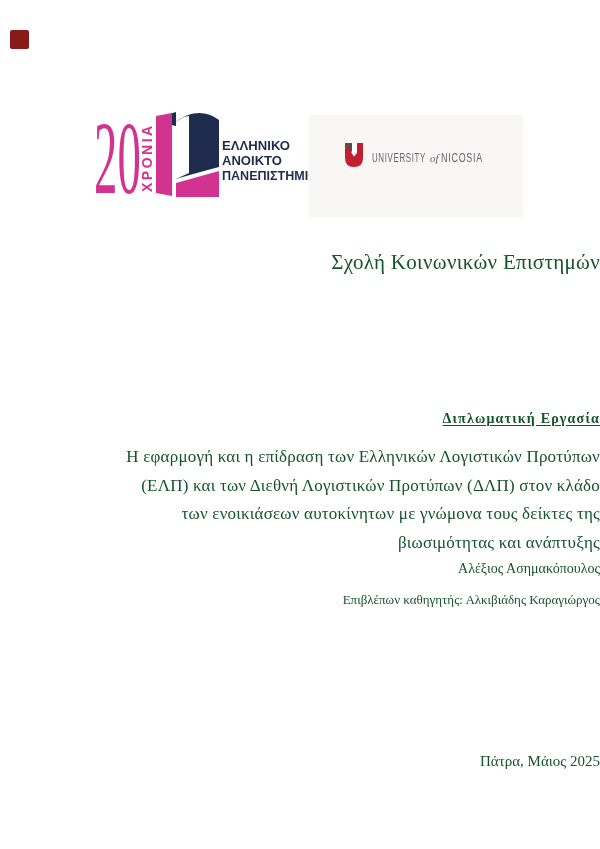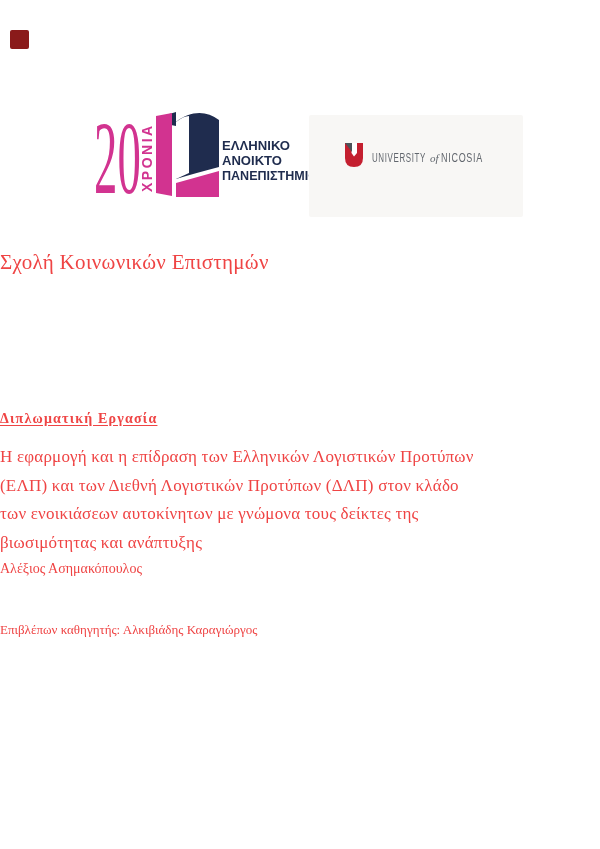--- a/index.html
+++ b/index.html
@@ -1,38 +1,38 @@
 <!DOCTYPE html>
 <html><head>
 <meta charset="utf-8">
 <style>
   html,body{margin:0;padding:0;background:#ffffff;}
   .page{
     position:relative;width:600px;height:849px;background:#ffffff;
-    font-family:"Liberation Serif","DejaVu Serif",serif;color:#ef4444;overflow:hidden;
+    font-family:"Liberation Serif","DejaVu Serif",serif;color:#14532d;overflow:hidden;
   }
-  .centered{position:absolute;left:0;width:100%;text-align:left;}
+  .centered{position:absolute;left:0;width:100%;text-align:right;}
 
   
   .red-marker{position:absolute;left:10px;top:30px;width:19px;height:19px;background:#8a1a1a;border-radius:2px;}
 
   
   .hou-logo{position:absolute;left:92px;top:112px;width:228px;height:96px;}
 
   
   .unic-card{position:absolute;left:309px;top:115px;width:214px;height:102px;background:#f8f7f5;border-radius:2px;}
   .unic-logo{position:absolute;left:344px;top:142px;width:160px;height:30px;}
 
   
   .school-line1{top:250px;font-size:21px;letter-spacing:0.3px;}
   .school-line23{top:296px;font-size:21px;line-height:30.5px;letter-spacing:0.3px;}
   .work-label{top:411px;font-size:14px;font-weight:bold;letter-spacing:1.2px;text-decoration:underline;text-underline-offset:2px;}
   .thesis-title{top:443px;font-size:17px;line-height:28.5px;letter-spacing:0.2px;}
   .author{top:561px;font-size:14px;}
-  .supervisor{top:622px;font-size:13px;}
+  .supervisor{top:592px;font-size:13px;}
   .place-date{top:753px;font-size:15px;}
 
   svg text{user-select:none;}
 </style>
 </head>
 <body>
 
 <div class="page">
 
   <div class="red-marker"></div>
@@ -81,14 +81,15 @@
     <div>των ενοικιάσεων αυτοκίνητων με γνώμονα τους δείκτες της</div>
     <div>βιωσιμότητας και ανάπτυξης</div>
   </div>
 
   <div class="centered work-label">Διπλωματική Εργασία</div>
 
   <div class="centered author">Αλέξιος Ασημακόπουλος</div>
 
   <div class="centered supervisor">Επιβλέπων καθηγητής: Αλκιβιάδης Καραγιώργος</div>
 
+  <div class="centered place-date">Πάτρα, Μάιος 2025</div>
 
 </div>
 
 </body></html>

